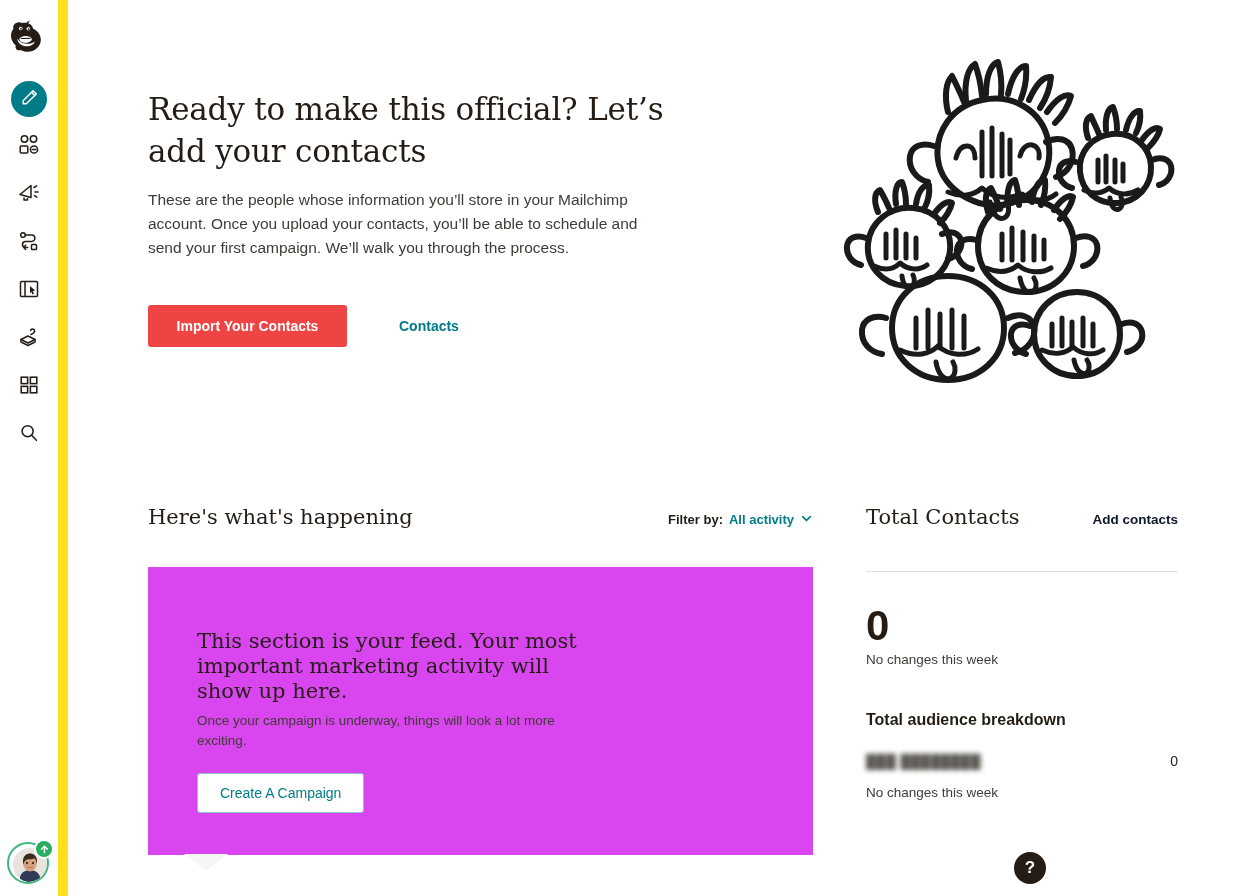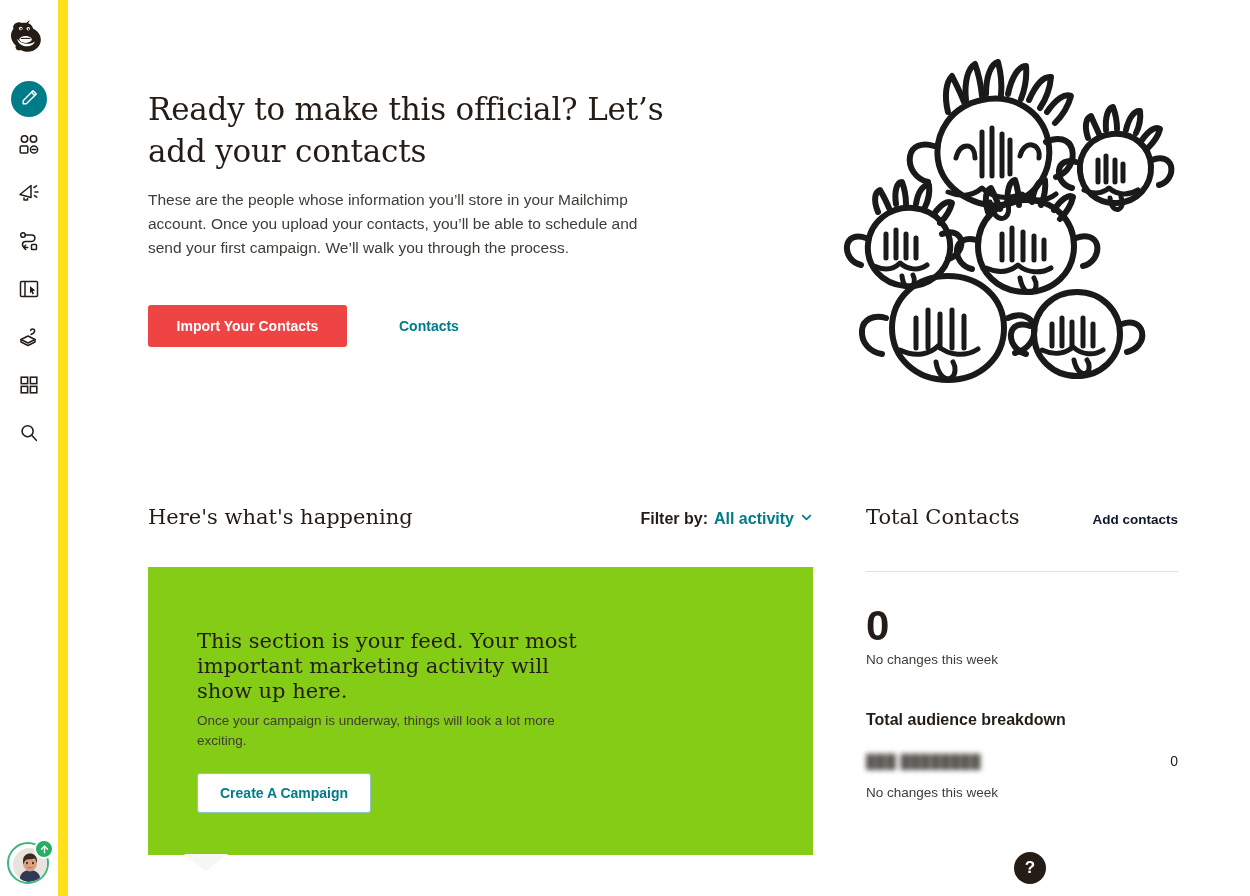--- a/index.html
+++ b/index.html
@@ -119,47 +119,47 @@
   .feed-head {
     display: flex; align-items: baseline; justify-content: space-between;
     height: 40px;
   }
   .section-title-serif {
     font-family: "DejaVu Serif", "Liberation Serif", serif;
     font-size: 21px; font-weight: 400; color: #241c15; text-align: right;
   }
   .filter {
     display: flex; align-items: center; gap: 6px;
-    font-size: 16px; font-weight: bold; color: #241c15;
+    font-size: 13px; font-weight: bold; color: #241c15;
   }
   .filter-value { color: #007c89; font-weight: bold; cursor: pointer; }
   .chev { display: inline-block; color: #007c89; cursor: pointer; }
 
   .feed-card {
     position: relative; margin-top: 22px;
     width: 665px; height: 288px;
-    background: #84cc16;
+    background: #d946ef;
   }
   .feed-card-inner { padding: 62px 0 0 49px; width: 600px; }
   .feed-card-title {
     font-family: "DejaVu Serif", "Liberation Serif", serif;
     font-size: 21px; line-height: 25px; font-weight: 400;
     color: #241c15; width: 390px;
   }
   .feed-card-sub {
     margin-top: 7px; font-size: 13.5px; line-height: 20px;
     color: #403b36; width: 390px;
   }
   .btn-outline {
     margin-top: 22px;
     display: inline-flex; align-items: center; justify-content: center;
     height: 40px; padding: 0 22px;
     background: #ffffff; color: #007c89;
     border: 1px solid #8fc4c9; border-radius: 3px;
-    font-size: 14px; font-weight: bold; cursor: pointer;
+    font-size: 14px; font-weight: normal; cursor: pointer;
   }
   .feed-tail {
     position: absolute; left: 36px; bottom: -16px;
     width: 0; height: 0;
     border-left: 22px solid transparent;
     border-right: 22px solid transparent;
     border-top: 17px solid #f6f6f4;
   }
 
   

